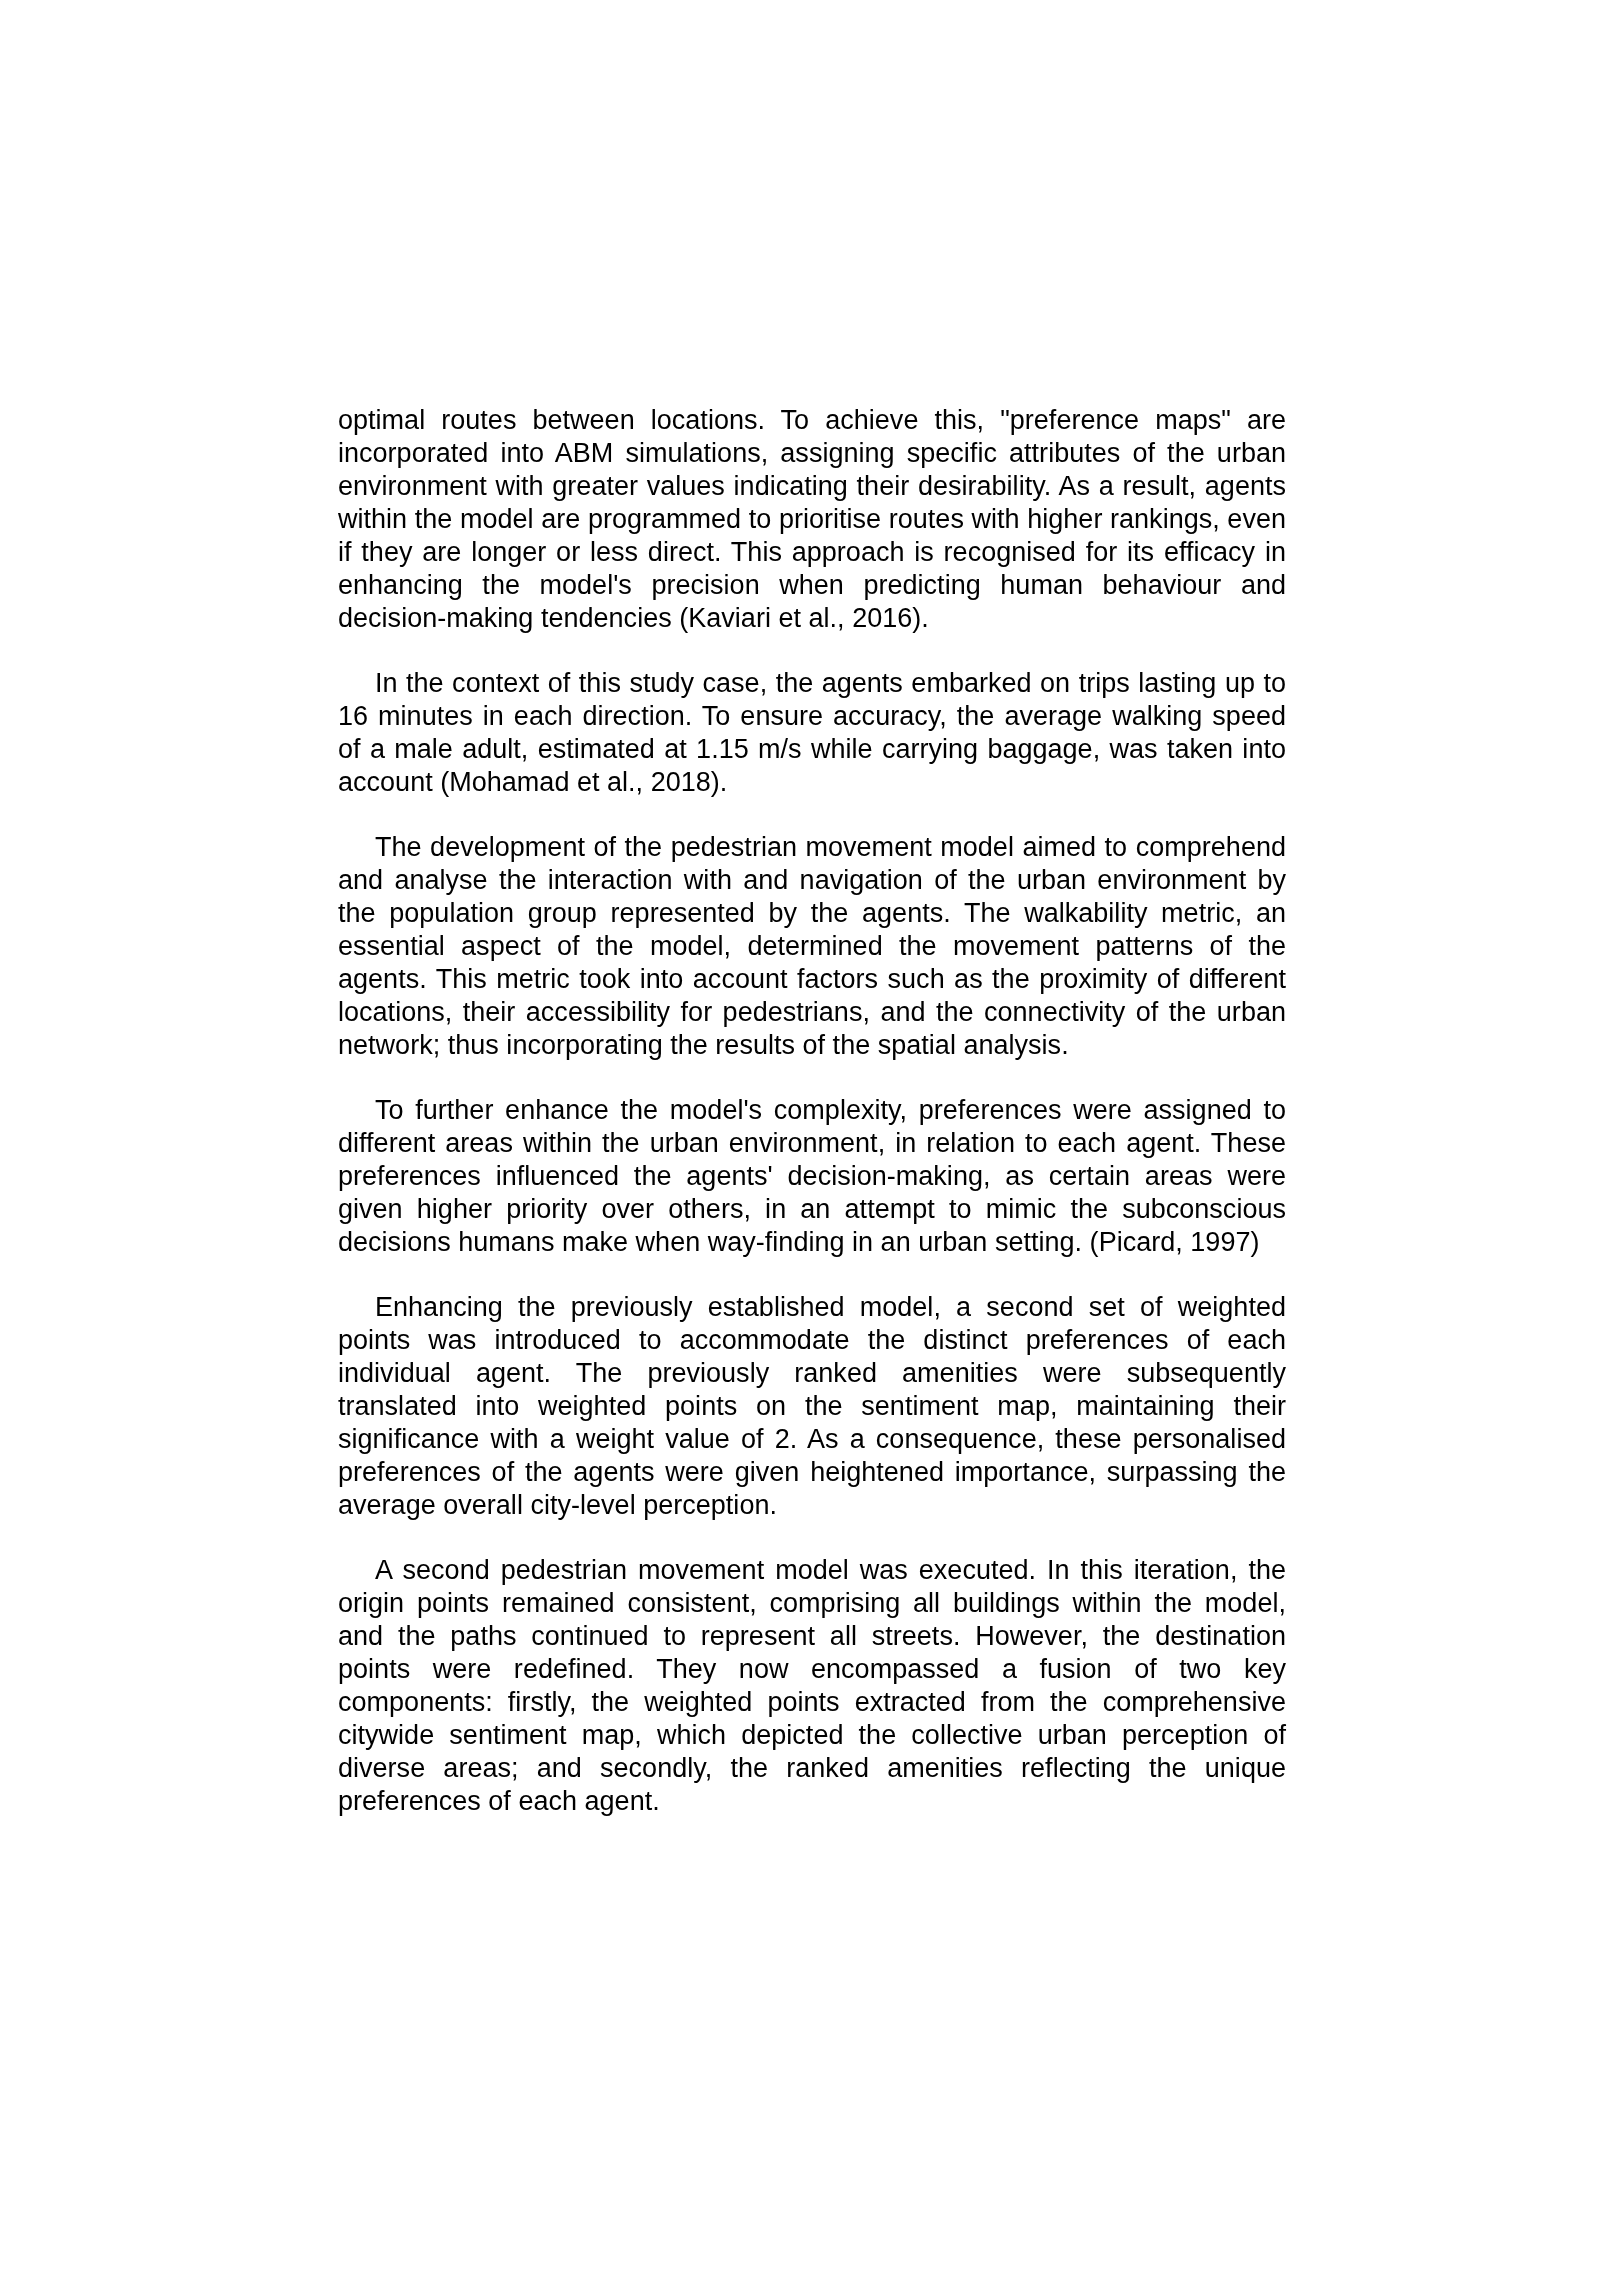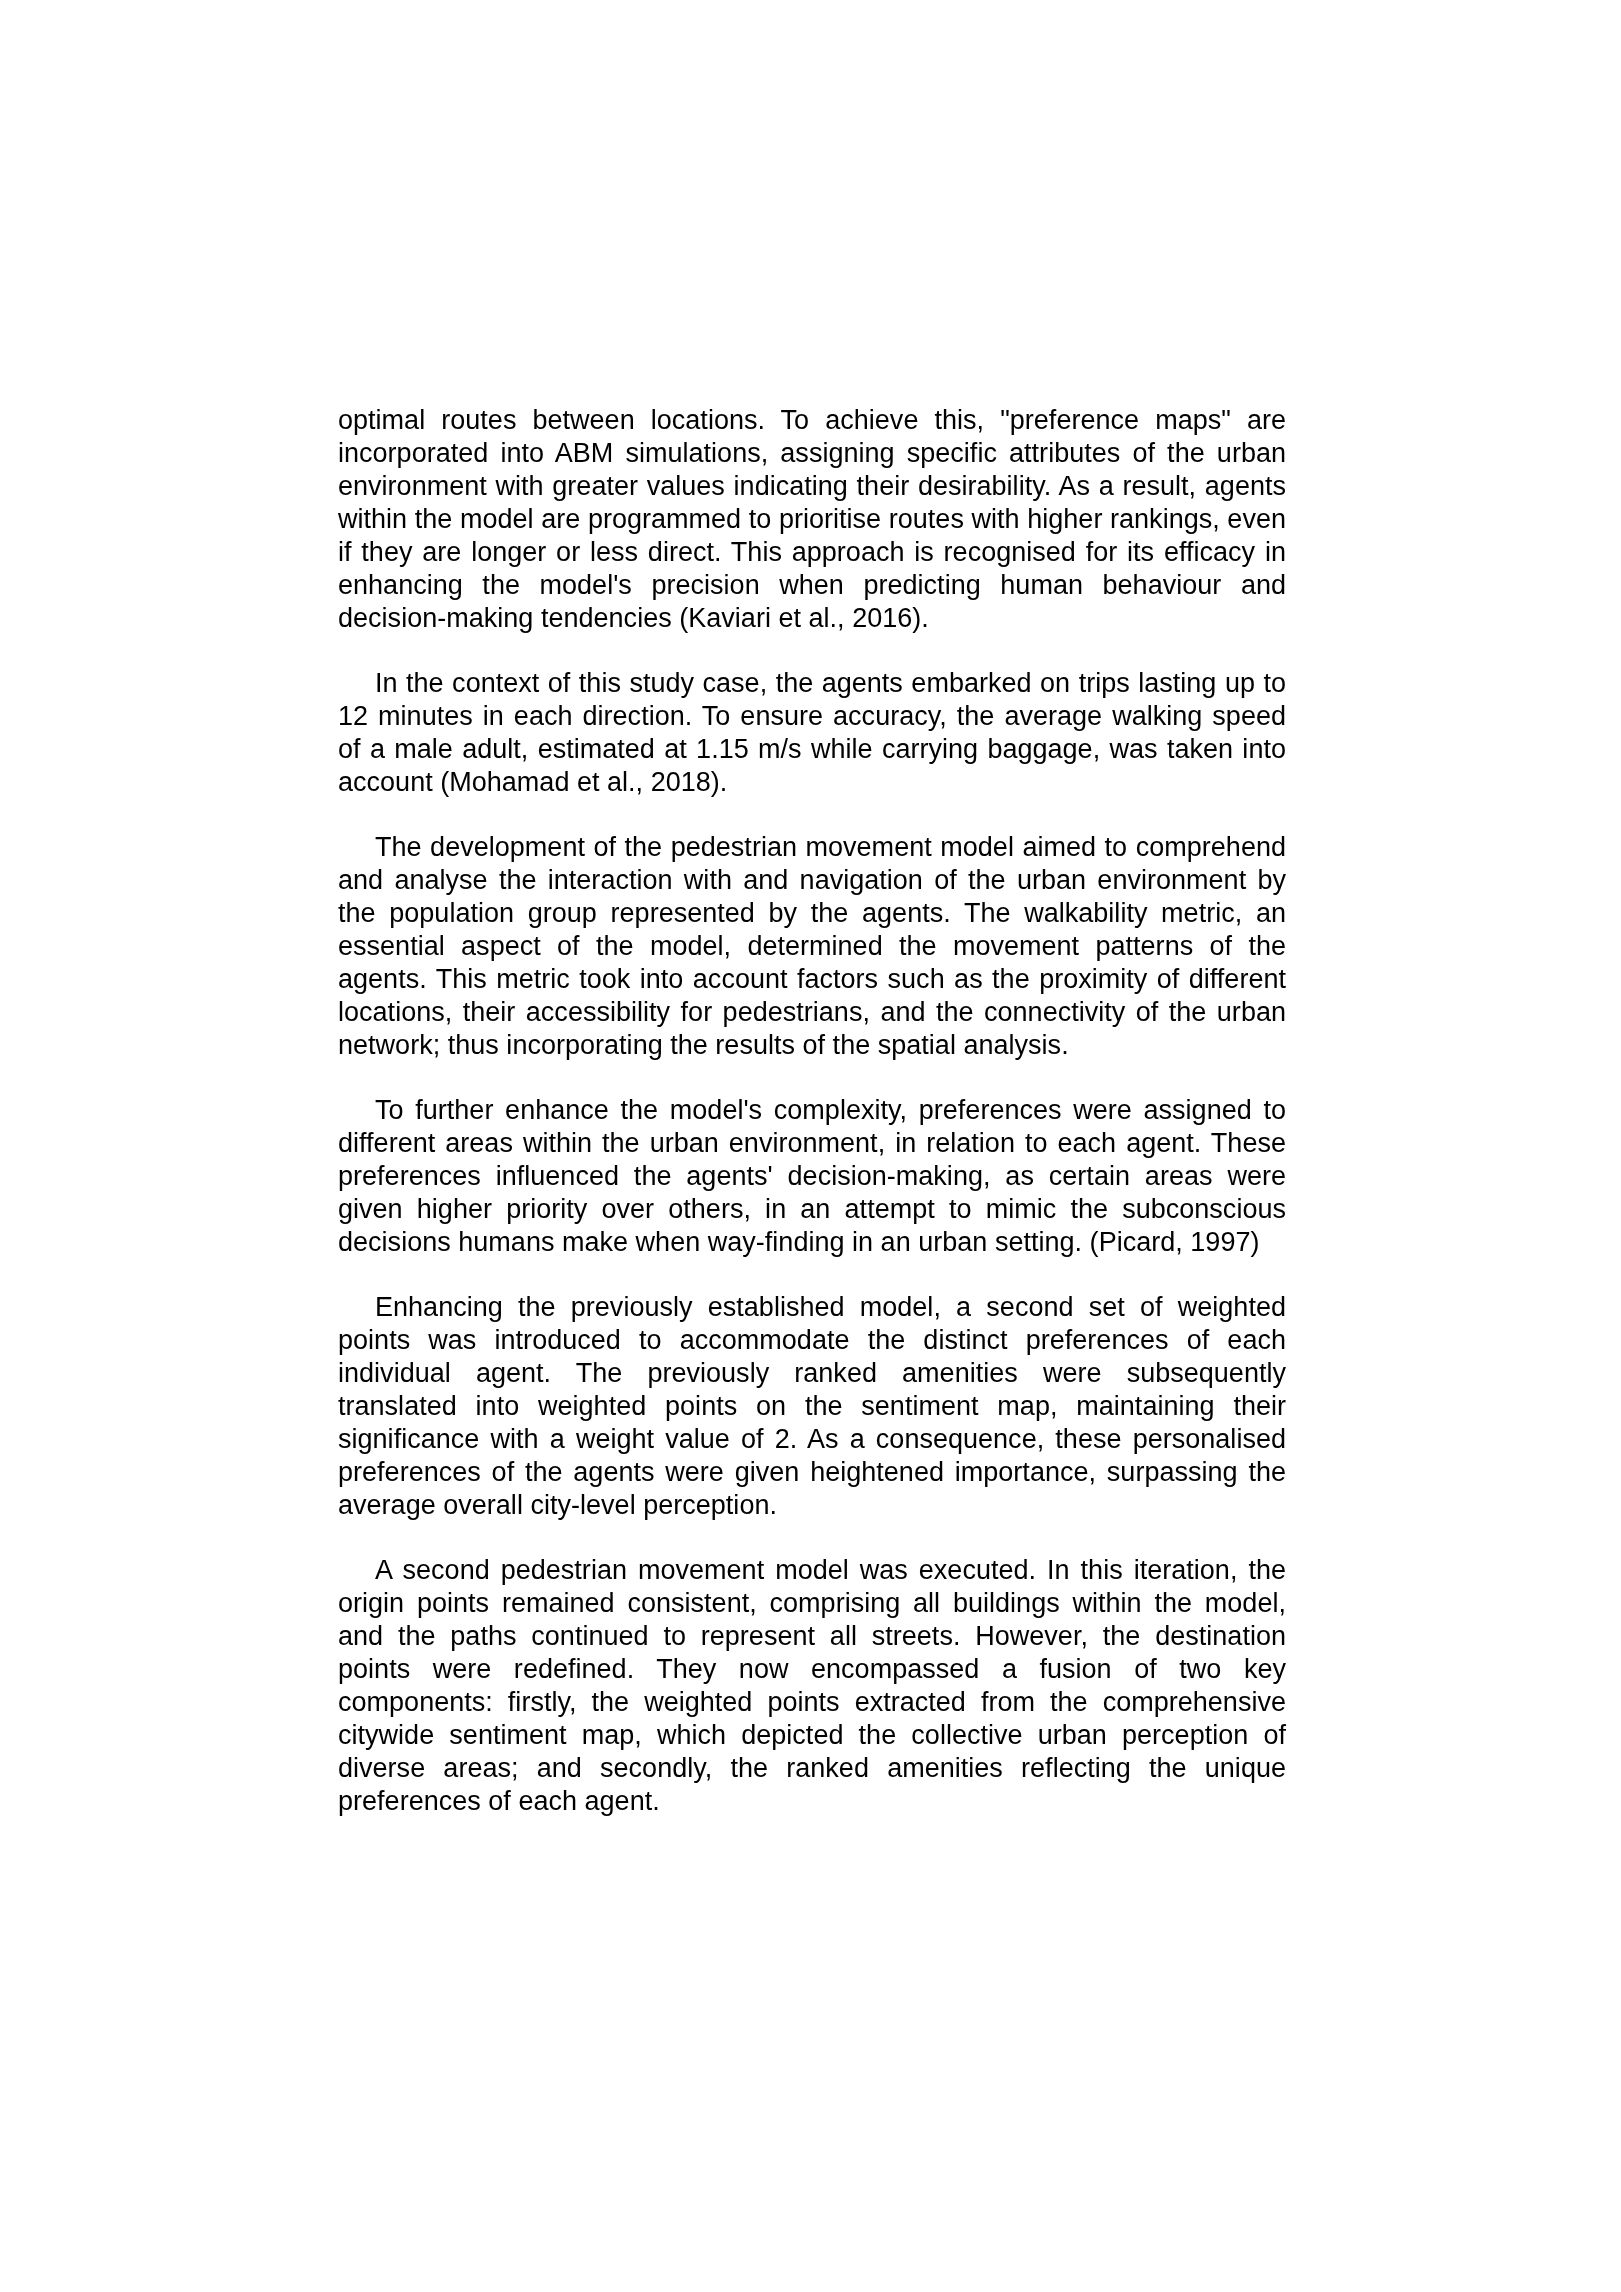--- a/index.html
+++ b/index.html
@@ -48,21 +48,21 @@
   }
 </style>
 </head>
 <body>
 
 <div class="page">
   <div class="text-column">
 
     <p class="body-paragraph no-indent">optimal routes between locations. To achieve this, "preference maps" are incorporated into ABM simulations, assigning specific attributes of the urban environment with greater values indicating their desirability. As a result, agents within the model are programmed to prioritise routes with higher rankings, even if they are longer or less direct. This approach is recognised for its efficacy in enhancing the model's precision when predicting human behaviour and decision-making tendencies (Kaviari et al., 2016).</p>
 
-    <p class="body-paragraph">In the context of this study case, the agents embarked on trips lasting up to 12 minutes in each direction. To ensure accuracy, the average walking speed of a male adult, estimated at 1.15 m/s while carrying baggage, was taken into account (Mohamad et al., 2018).</p>
+    <p class="body-paragraph">In the context of this study case, the agents embarked on trips lasting up to 16 minutes in each direction. To ensure accuracy, the average walking speed of a male adult, estimated at 1.15 m/s while carrying baggage, was taken into account (Mohamad et al., 2018).</p>
 
     <p class="body-paragraph">The development of the pedestrian movement model aimed to comprehend and analyse the interaction with and navigation of the urban environment by the population group represented by the agents. The walkability metric, an essential aspect of the model, determined the movement patterns of the agents. This metric took into account factors such as the proximity of different locations, their accessibility for pedestrians, and the connectivity of the urban network; thus incorporating the results of the spatial analysis.</p>
 
     <p class="body-paragraph">To further enhance the model's complexity, preferences were assigned to different areas within the urban environment, in relation to each agent. These preferences influenced the agents' decision-making, as certain areas were given higher priority over others, in an attempt to mimic the subconscious decisions humans make when way-finding in an urban setting. (Picard, 1997)</p>
 
     <p class="body-paragraph">Enhancing the previously established model, a second set of weighted points was introduced to accommodate the distinct preferences of each individual agent. The previously ranked amenities were subsequently translated into weighted points on the sentiment map, maintaining their significance with a weight value of 2. As a consequence, these personalised preferences of the agents were given heightened importance, surpassing the average overall city-level perception.</p>
 
     <p class="body-paragraph">A second pedestrian movement model was executed. In this iteration, the origin points remained consistent, comprising all buildings within the model, and the paths continued to represent all streets. However, the destination points were redefined. They now encompassed a fusion of two key components: firstly, the weighted points extracted from the comprehensive citywide sentiment map, which depicted the collective urban perception of diverse areas; and secondly, the ranked amenities reflecting the unique preferences of each agent.</p>
 
   </div>

